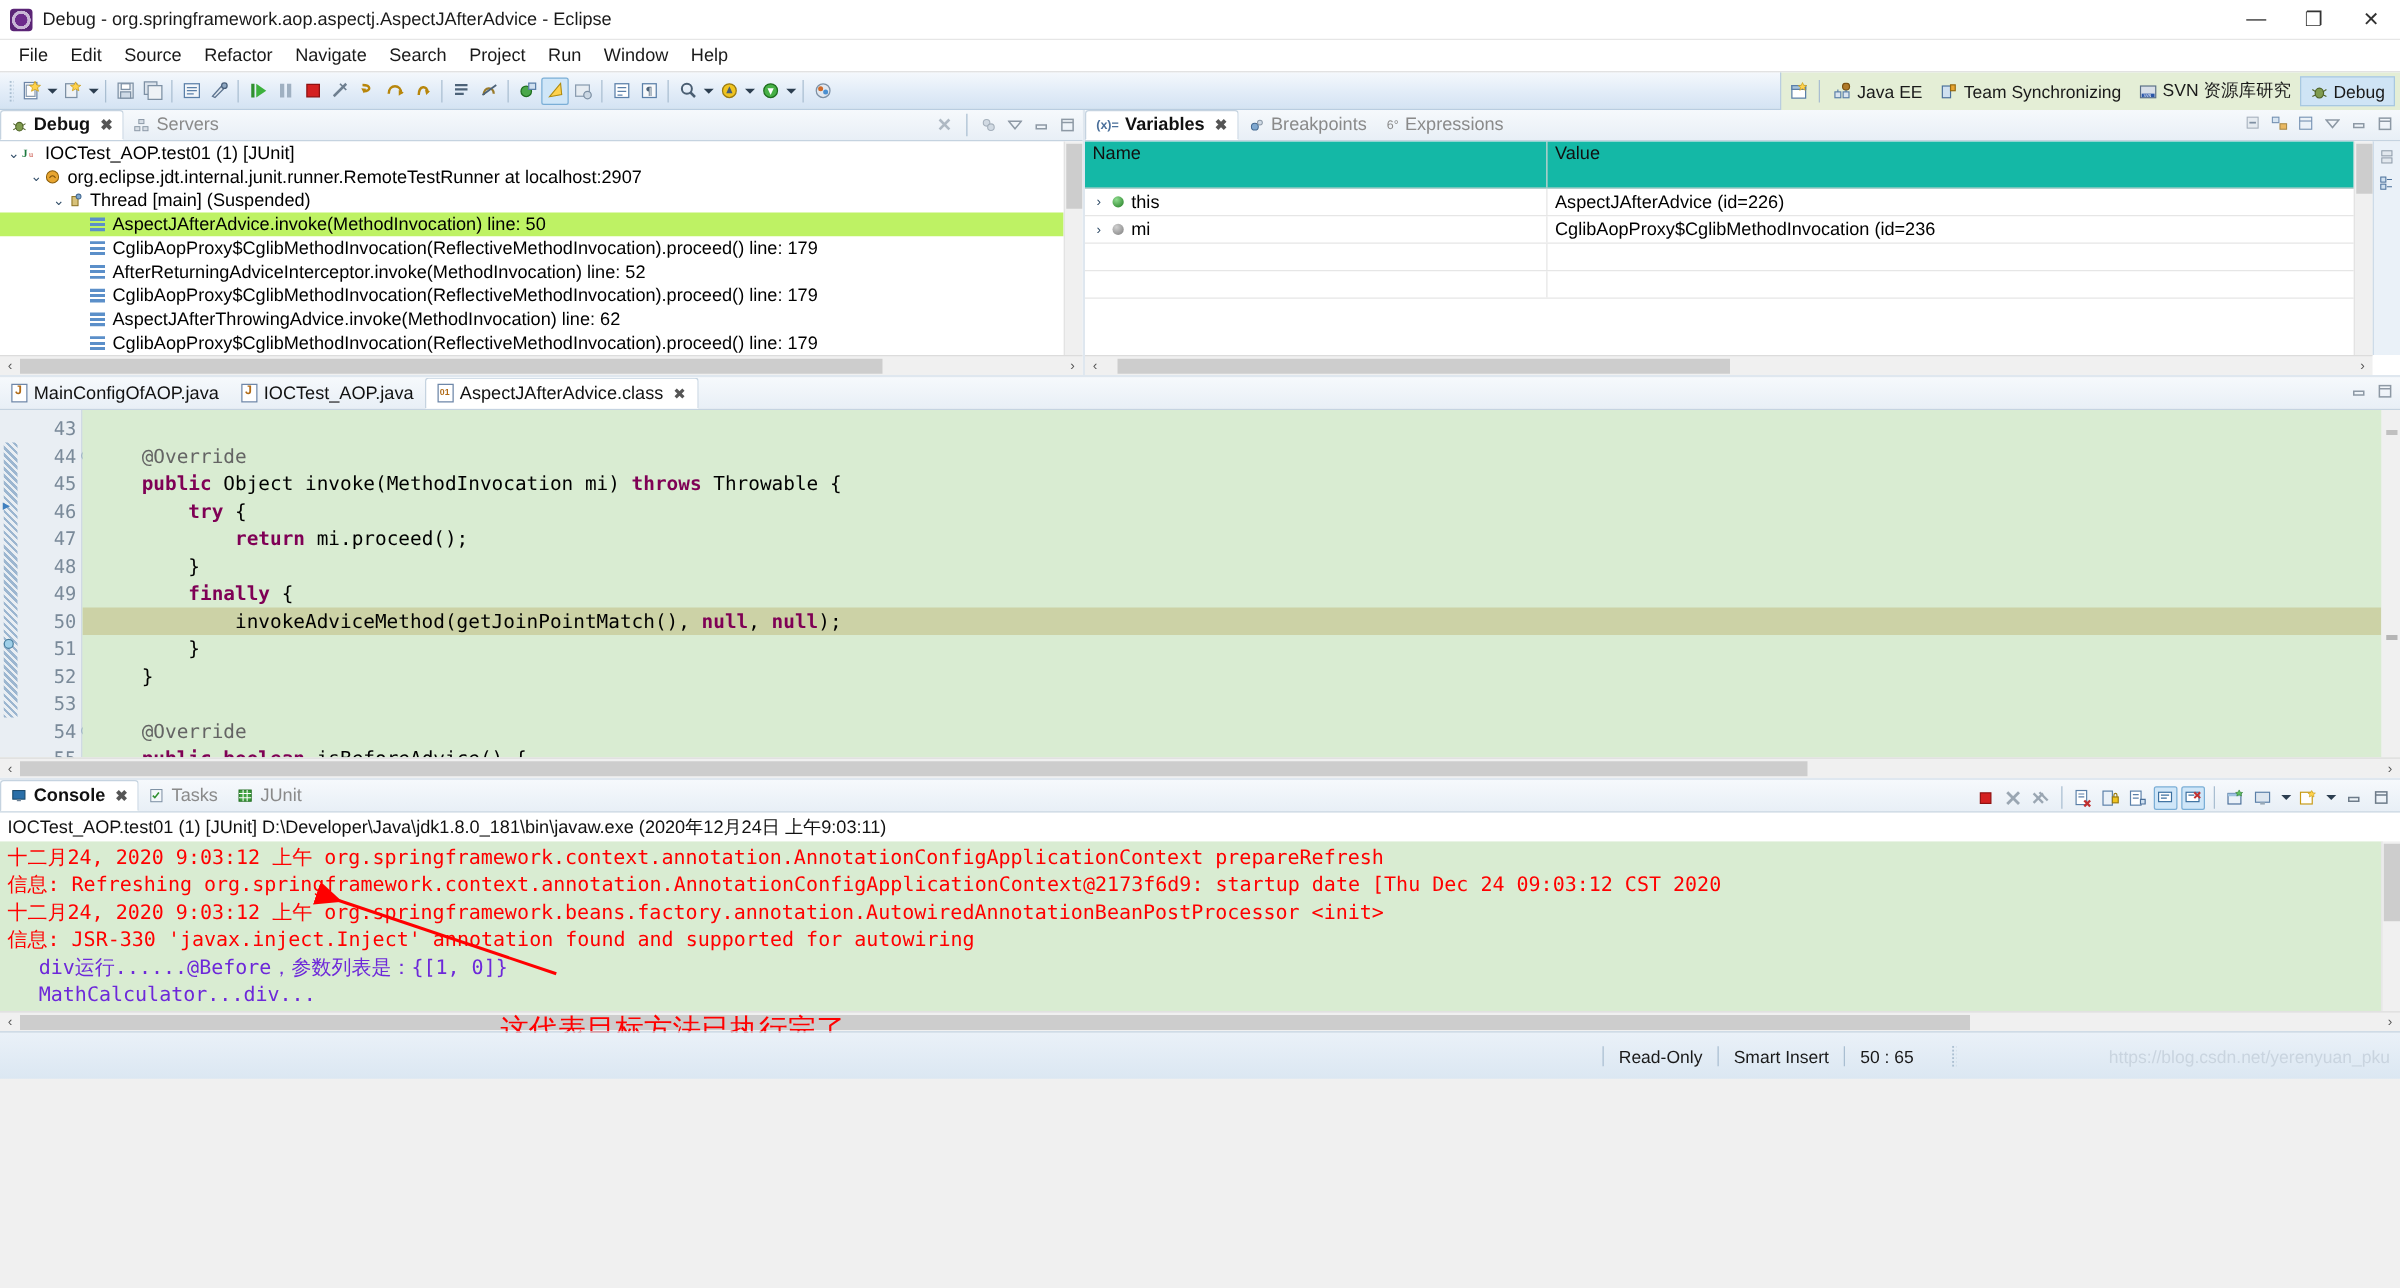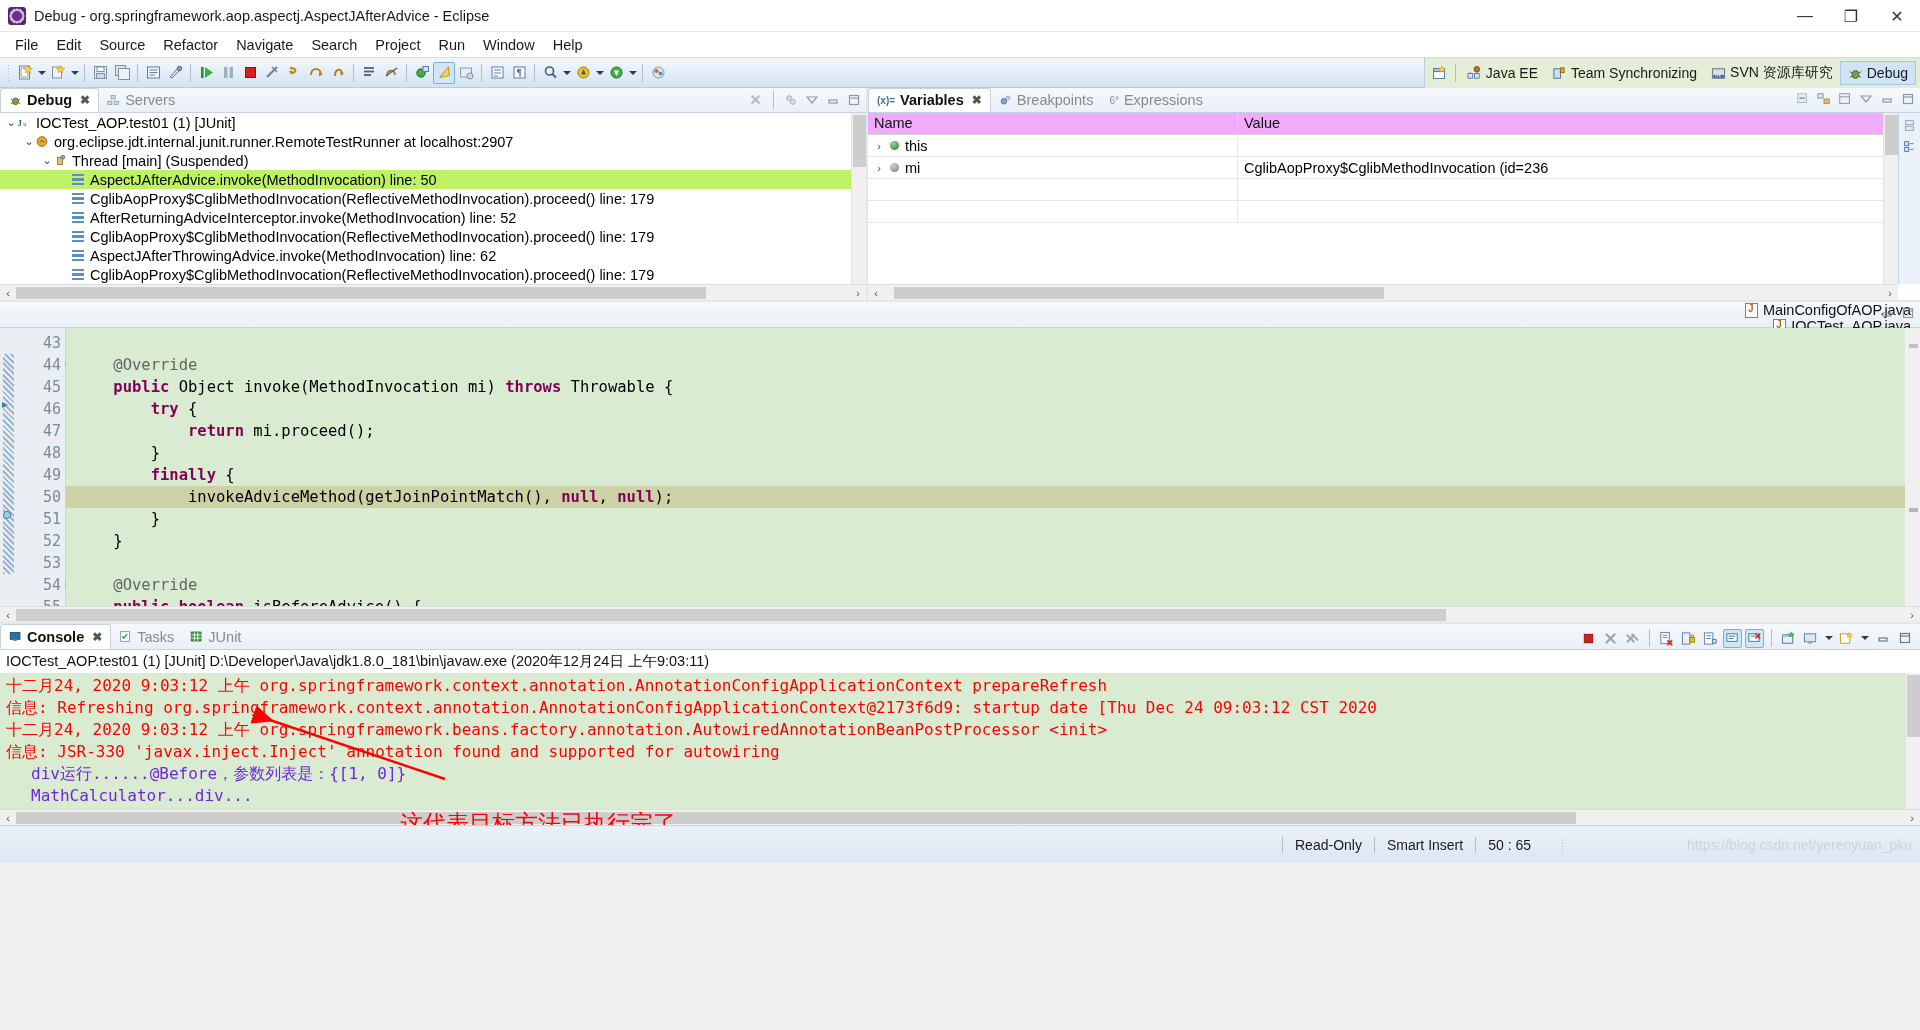--- a/index.html
+++ b/index.html
@@ -135,21 +135,21 @@
   .tree { flex: 1; overflow: hidden; position: relative; font-size: 14.5px; }
   .tree-row { display: flex; align-items: center; height: 19px; white-space: nowrap; }
   .tree-row.sel { background: #bef264; }
   .tw { display: inline-block; width: 10px; text-align: center; color: #2d4a66; font-size: 11px; flex:none;}
   .ticon { width: 16px; height: 14px; margin-right: 4px; flex: none; display:inline-flex; align-items:center; justify-content:center; font-size:11px;}
   .stack-icon { width: 12px; height: 11px; flex:none;
     background: linear-gradient(to bottom,#5b8fc9 0 22%, transparent 22% 39%, #5b8fc9 39% 61%, transparent 61% 78%, #5b8fc9 78% 100%); }
 
   
   .vtable { flex: 1; display: flex; flex-direction: column; font-size: 14.5px; }
-  .vhead { display: flex; height: 22px; border-bottom: 1px solid #d4d4d4; background:#f0abfc;}
+  .vhead { display: flex; height: 38px; border-bottom: 1px solid #d4d4d4; background:#14b8a6;}
   .vhead div { padding: 2px 6px; color: #111; }
   .vcol-name { width: 370px; border-right: 1px solid #d4d4d4; }
   .vcol-value { flex: 1; }
   .vrow { display: flex; height: 22px; border-bottom: 1px solid #e6e6e6; }
   .vrow .c1 { width: 370px; border-right: 1px solid #e6e6e6; display: flex; align-items: center; padding-left: 6px; gap: 6px;}
   .vrow .c2 { flex: 1; display: flex; align-items: center; padding-left: 6px; }
   .dot { width: 9px; height: 9px; border-radius: 50%; flex:none; }
   .dot.green { background: radial-gradient(circle at 35% 30%, #8fdc8f, #1f7a1f); }
   .dot.grey  { background: radial-gradient(circle at 35% 30%, #d0d0d0, #7d7d7d); }
 
@@ -165,21 +165,21 @@
   .vscroll-track {
     width: 15px; background: #f0f0f0; position: relative; flex:none;
     border-left: 1px solid #e3e3e3;
   }
   .vs-thumb { position: absolute; left: 1px; width: 13px; background: #cdcdcd; }
 
   
   .editor-area { display: flex; flex-direction: column; height: 322px; background: #fff; border-top: 2px solid #dfe7ef;}
   .etabbar {
     height: 26px; background: linear-gradient(to bottom,#f6f9fc,#e8eff6);
-    display: flex; align-items: flex-end; border-bottom: 1px solid #c5d3e0; position: relative; flex-direction: column;
+    display: flex; align-items: flex-end; border-bottom: 1px solid #c5d3e0; position: relative;
   }
   .etab { display: flex; align-items: center; gap: 5px; height: 25px; padding: 0 9px; font-size: 14.5px; color: #111;}
   .etab.active { background: #fff; border: 1px solid #c5d3e0; border-bottom-color: #fff; border-radius: 3px 3px 0 0; text-align: center;}
   .file-icon { width: 13px; height: 15px; background: #fff; border: 1px solid #6d86a8; position: relative; flex:none;}
   .file-icon::after { content: "J"; position: absolute; left: 2px; top: -1px; font-size: 10px; color: #b06a16; font-weight: bold;}
   .file-icon.cls::after { content: "01"; font-size: 7px; left: 1px; top: 3px; color: #b06a16;}
 
   .code-wrap { flex: 1; display: flex; position: relative; background: #d9ecd2; overflow: hidden;}
   .marker-col { width: 16px; background: #e9eef3; flex: none; position: relative; }
   .marker-hatch { position:absolute; left:3px; width: 11px;
@@ -705,20 +705,23 @@
           <div class="vcol-name">Name</div>
           <div class="vcol-value">Value</div>
         </div>
         <div id="vars-rows" style="flex:1">
             <div class="vrow">
               <div class="c1">
                 <span class="tw">›</span>
                 <span class="dot green"></span>
                 <span>this</span>
               </div>
+              <div class="c2">
+                <span>AspectJAfterAdvice  (id=226)</span>
+              </div>
             </div>
             <div class="vrow">
               <div class="c1">
                 <span class="tw">›</span>
                 <span class="dot grey"></span>
                 <span>mi</span>
               </div>
               <div class="c2">
                 <span>CglibAopProxy$CglibMethodInvocation  (id=236</span>
               </div>

